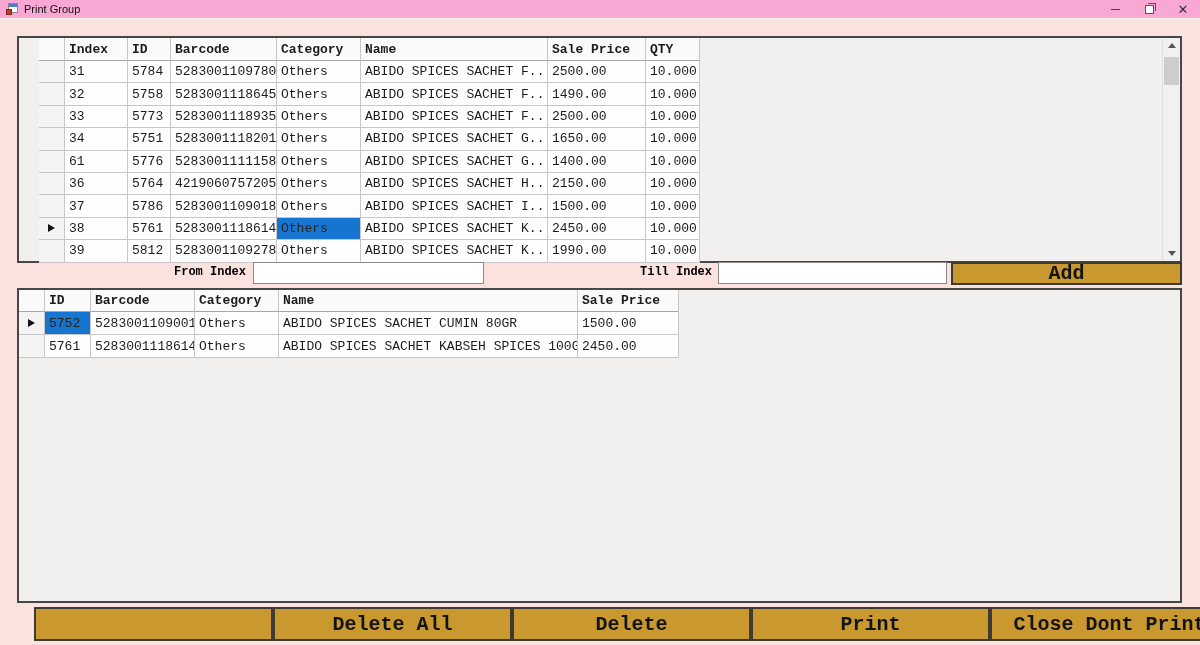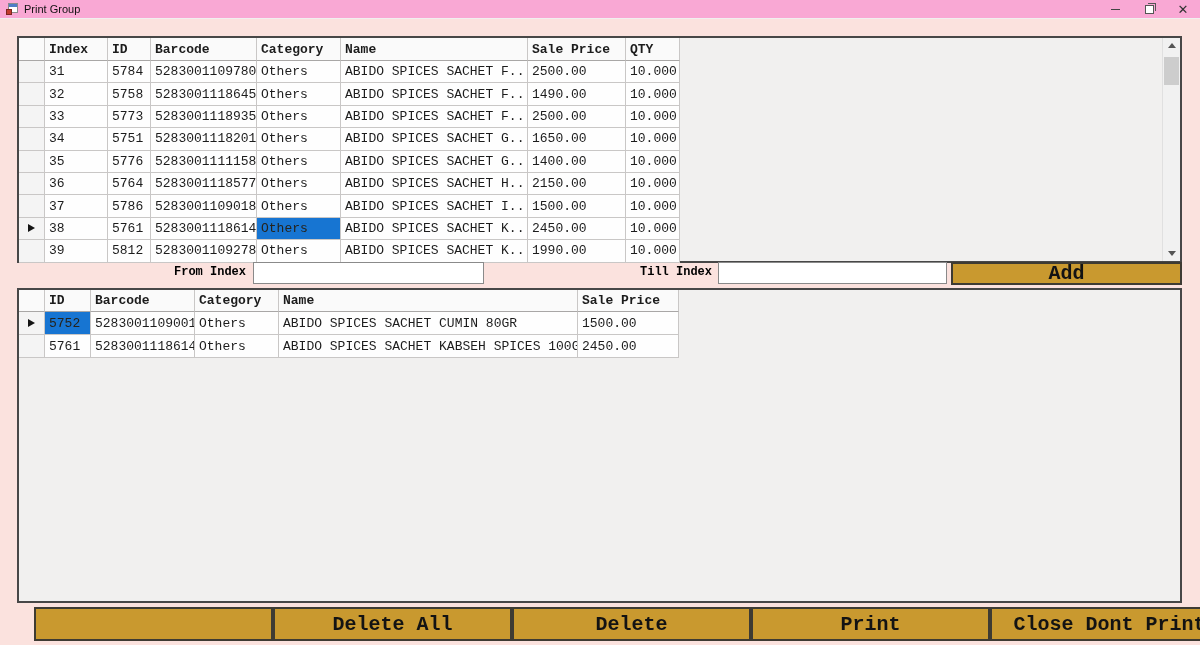--- a/index.html
+++ b/index.html
@@ -39,21 +39,21 @@
     font-size:13px;color:#1c1c1c;background:#FEFEFE;
     display:flex;align-items:center;padding-left:4px;
     white-space:nowrap;overflow:hidden;
   }
   .hdr .gcell{font-weight:bold;background:#FAFAFA;border-bottom:1px solid #A9A7A6;}
   .row-header-cell{background:#F4F4F4;padding-left:0;justify-content:center;}
   .sel{background:#1775D2;color:#26231c;}
   .arrow{width:0;height:0;border-left:7px solid #141414;border-top:4px solid transparent;border-bottom:4px solid transparent;}
   
   #grid1-panel .hdr{height:23px;}
-  #grid1-panel .grow{height:22.4px;}
+  #grid1-panel .grow{height:22.4px;padding-left:20px;}
   #grid1-panel .hdr.grow{height:23px;}
   #grid1-panel .c0{width:26px;}
   #grid1-panel .c1{width:63px;}
   #grid1-panel .c2{width:43px;}
   #grid1-panel .c3{width:106px;}
   #grid1-panel .c4{width:84px;}
   #grid1-panel .c5{width:187px;}
   #grid1-panel .c6{width:98px;}
   #grid1-panel .c7{width:54px;}
   
@@ -158,33 +158,33 @@
       <div class="gcell c1">34</div>
       <div class="gcell c2">5751</div>
       <div class="gcell c3">5283001118201</div>
       <div class="gcell c4">Others</div>
       <div class="gcell c5">ABIDO SPICES SACHET G...</div>
       <div class="gcell c6">1650.00</div>
       <div class="gcell c7">10.000</div>
     </div>
     <div class="grow">
       <div class="gcell c0 row-header-cell"></div>
-      <div class="gcell c1">35</div>
+      <div class="gcell c1">61</div>
       <div class="gcell c2">5776</div>
       <div class="gcell c3">5283001111158</div>
       <div class="gcell c4">Others</div>
       <div class="gcell c5">ABIDO SPICES SACHET G...</div>
       <div class="gcell c6">1400.00</div>
       <div class="gcell c7">10.000</div>
     </div>
     <div class="grow">
       <div class="gcell c0 row-header-cell"></div>
       <div class="gcell c1">36</div>
       <div class="gcell c2">5764</div>
-      <div class="gcell c3">5283001118577</div>
+      <div class="gcell c3">4219060757205</div>
       <div class="gcell c4">Others</div>
       <div class="gcell c5">ABIDO SPICES SACHET H...</div>
       <div class="gcell c6">2150.00</div>
       <div class="gcell c7">10.000</div>
     </div>
     <div class="grow">
       <div class="gcell c0 row-header-cell"></div>
       <div class="gcell c1">37</div>
       <div class="gcell c2">5786</div>
       <div class="gcell c3">5283001109018</div>

